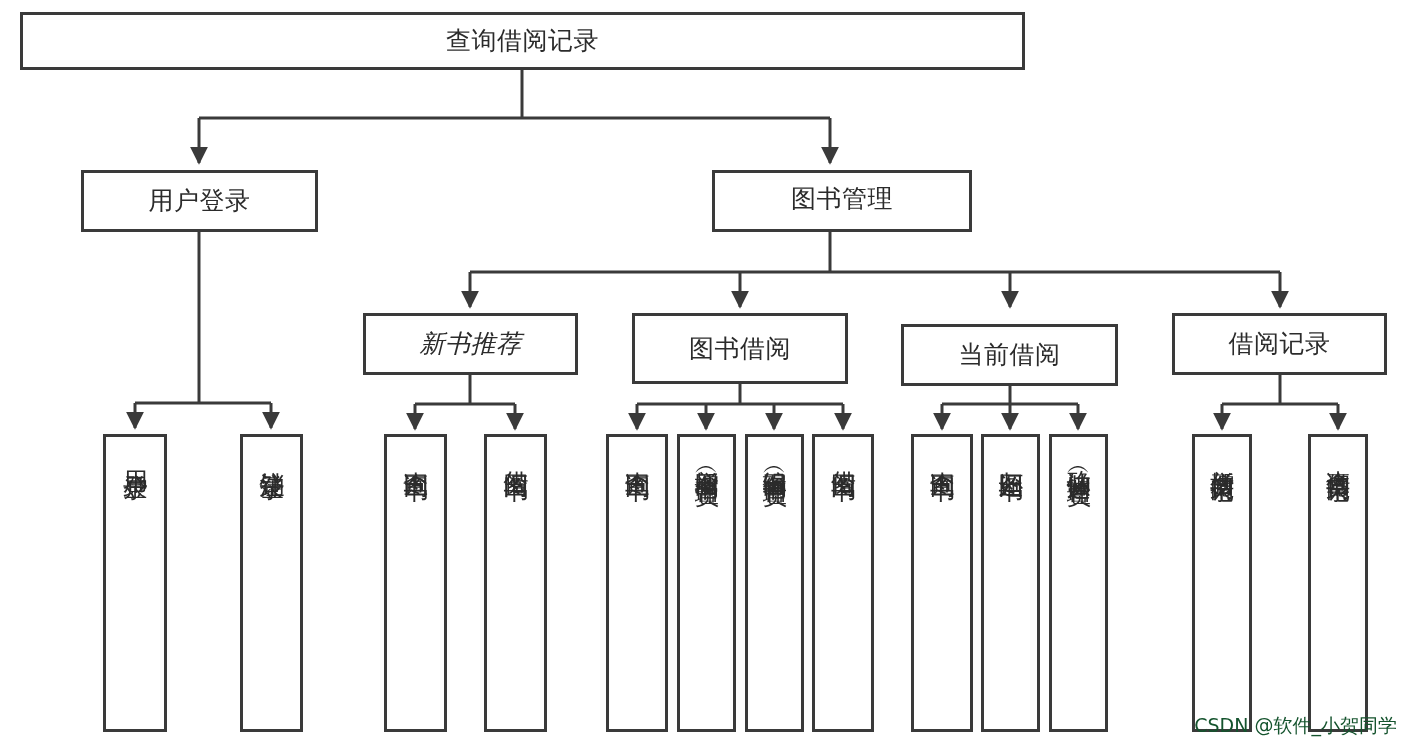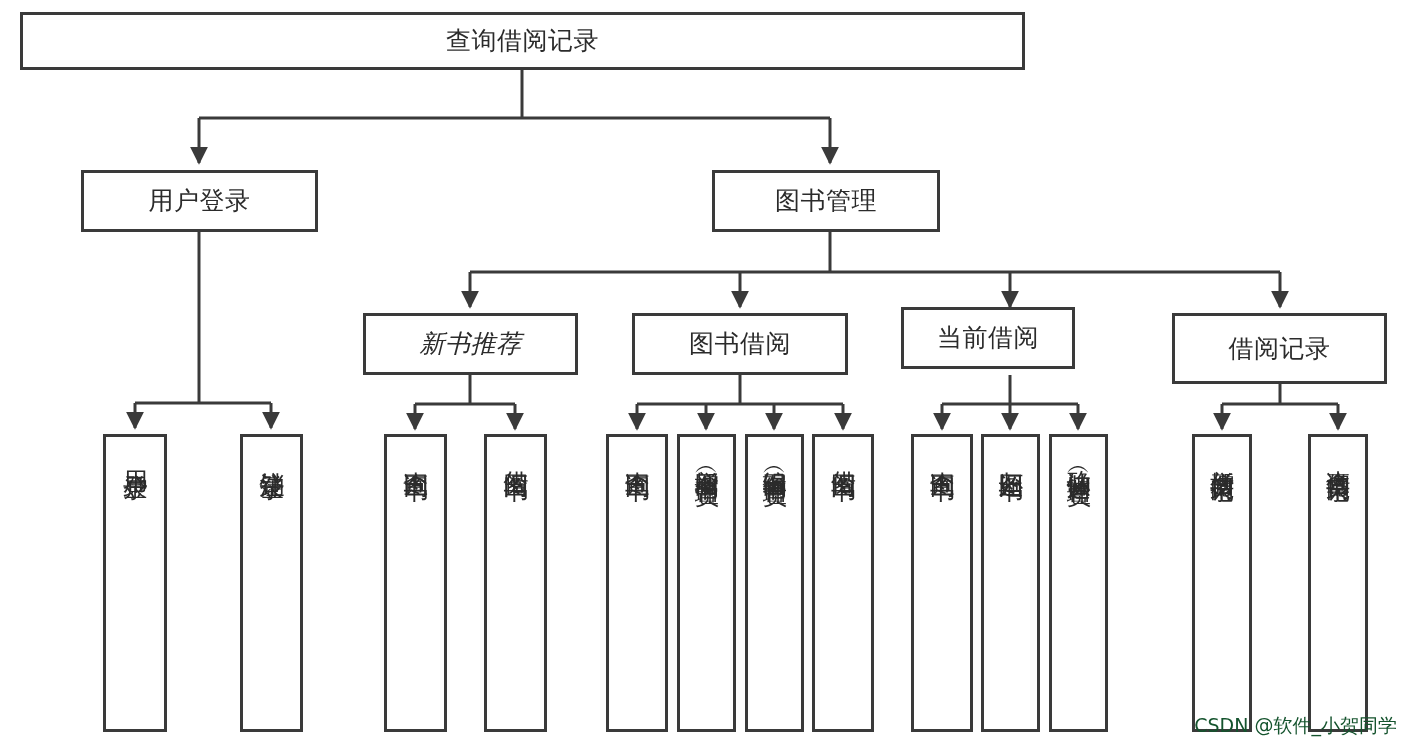--- a/index.html
+++ b/index.html
@@ -131,34 +131,34 @@
     </g>
   </svg>
 
   <div class="node horiz root" style="left:20px; top:12px; width:1005px; height:58px;">
     <span class="node-label">查询借阅记录</span>
   </div>
 
   <div class="node horiz" style="left:81px; top:170px; width:237px; height:62px;">
     <span class="node-label">用户登录</span>
   </div>
-  <div class="node horiz" style="left:712px; top:170px; width:228px; height:62px;">
+  <div class="node horiz" style="left:712px; top:170px; width:260px; height:62px;font-family:Liberation Mono, monospace;">
     <span class="node-label">图书管理</span>
   </div>
 
   <div class="node horiz" style="left:363px; top:313px; width:215px; height:62px;font-style:italic;">
     <span class="node-label">新书推荐</span>
   </div>
-  <div class="node horiz" style="left:632px; top:313px; width:216px; height:62px;">
+  <div class="node horiz" style="left:632px; top:313px; width:216px; height:71px;">
     <span class="node-label">图书借阅</span>
   </div>
-  <div class="node horiz" style="left:901px; top:307px; width:174px; height:62px;">
+  <div class="node horiz" style="left:901px; top:324px; width:217px; height:62px;">
     <span class="node-label">当前借阅</span>
   </div>
-  <div class="node horiz" style="left:1172px; top:313px; width:215px; height:71px;">
+  <div class="node horiz" style="left:1172px; top:313px; width:215px; height:62px;">
     <span class="node-label">借阅记录</span>
   </div>
 
   <div class="node vert" style="left:103px; top:434px; width:64px; height:298px;">
     <span class="node-label">用户登录</span>
   </div>
   <div class="node vert" style="left:240px; top:434px; width:63px; height:298px;">
     <span class="node-label">注销登录</span>
   </div>
 

